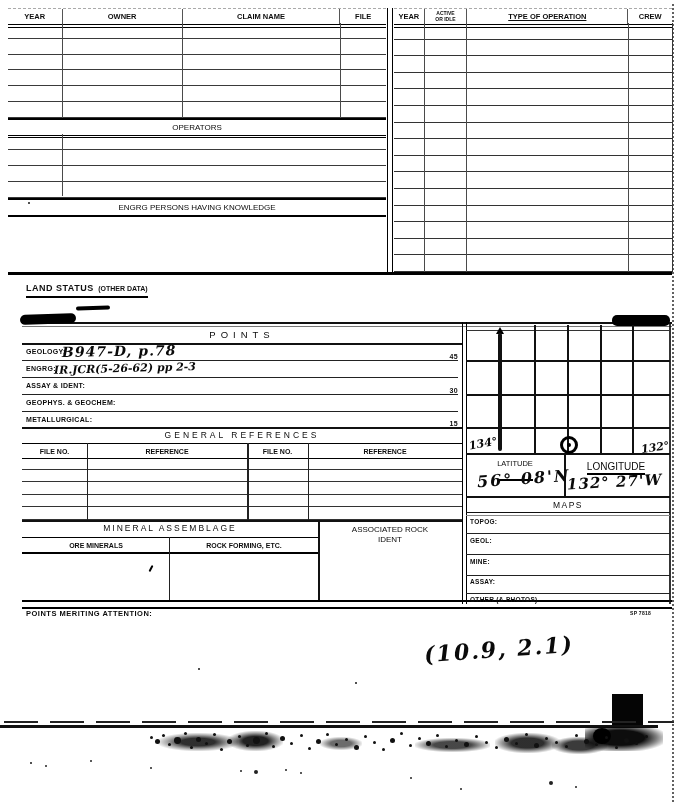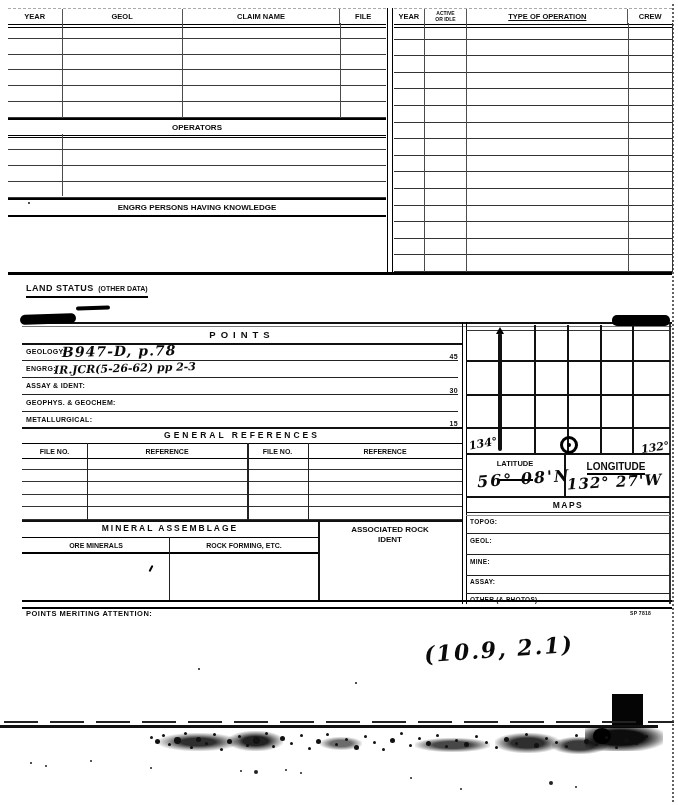--- a/index.html
+++ b/index.html
@@ -7,33 +7,33 @@
         font-family:"Liberation Sans",sans-serif;color:#111;}
   .abs{position:absolute;}
   .hline{position:absolute;background:#111;}
   .vline{position:absolute;background:#111;}
   .lbl{position:absolute;font-weight:bold;font-size:7px;letter-spacing:.3px;white-space:nowrap;color:#0d0d0d;}
   .ctr{display:flex;align-items:center;justify-content:center;text-align:center;}
   .hdrrow{position:absolute;display:flex;font-weight:bold;color:#0d0d0d;}
   .hdrrow>div{display:flex;align-items:center;justify-content:center;text-align:center;}
   .hand{position:absolute;font-family:"DejaVu Serif",serif;font-style:italic;font-weight:bold;
         white-space:nowrap;color:#0a0a0a;}
-  .sect{position:absolute;font-weight:bold;color:#0b0b0b;text-align:center;}
+  .sect{position:absolute;font-weight:normal;color:#0b0b0b;text-align:center;}
   .speck{position:absolute;width:3px;height:3px;background:#161616;border-radius:50%;}
   .blob{position:absolute;background:#000;border-radius:5px;}
   .noise{position:absolute;}
 </style>
 </head>
 <body>
 
 <div id="page">
 
   <div class="hdrrow" style="left:8px;top:8px;width:378px;height:15px;border-bottom:4px double #000;border-top:1px dashed #aaa;font-size:7.5px;">
     <div style="width:54px;">YEAR</div>
-    <div style="width:120px;border-left:1px solid #555;">GEOL</div>
+    <div style="width:120px;border-left:1px solid #555;">OWNER</div>
     <div style="width:158px;border-left:1px solid #555;">CLAIM NAME</div>
     <div style="width:46px;border-left:1px solid #555;">FILE</div>
   </div>
   <div class="abs" style="left:8px;top:23px;width:378px;height:95px;background:repeating-linear-gradient(to bottom,transparent 0,transparent 14.8px,#3a3a3a 14.8px,#3a3a3a 15.8px);"></div>
   <div class="vline" style="left:62px;top:23px;width:1px;height:95px;background:#4a4a4a;"></div>
   <div class="vline" style="left:182px;top:23px;width:1px;height:95px;background:#4a4a4a;"></div>
   <div class="vline" style="left:340px;top:23px;width:1px;height:95px;background:#4a4a4a;"></div>
 
   <div class="sect ctr" style="left:8px;top:118px;width:378px;height:15px;font-size:8px;border-top:2px solid #000;border-bottom:3px double #000;">
     <span>OPERATORS</span>

